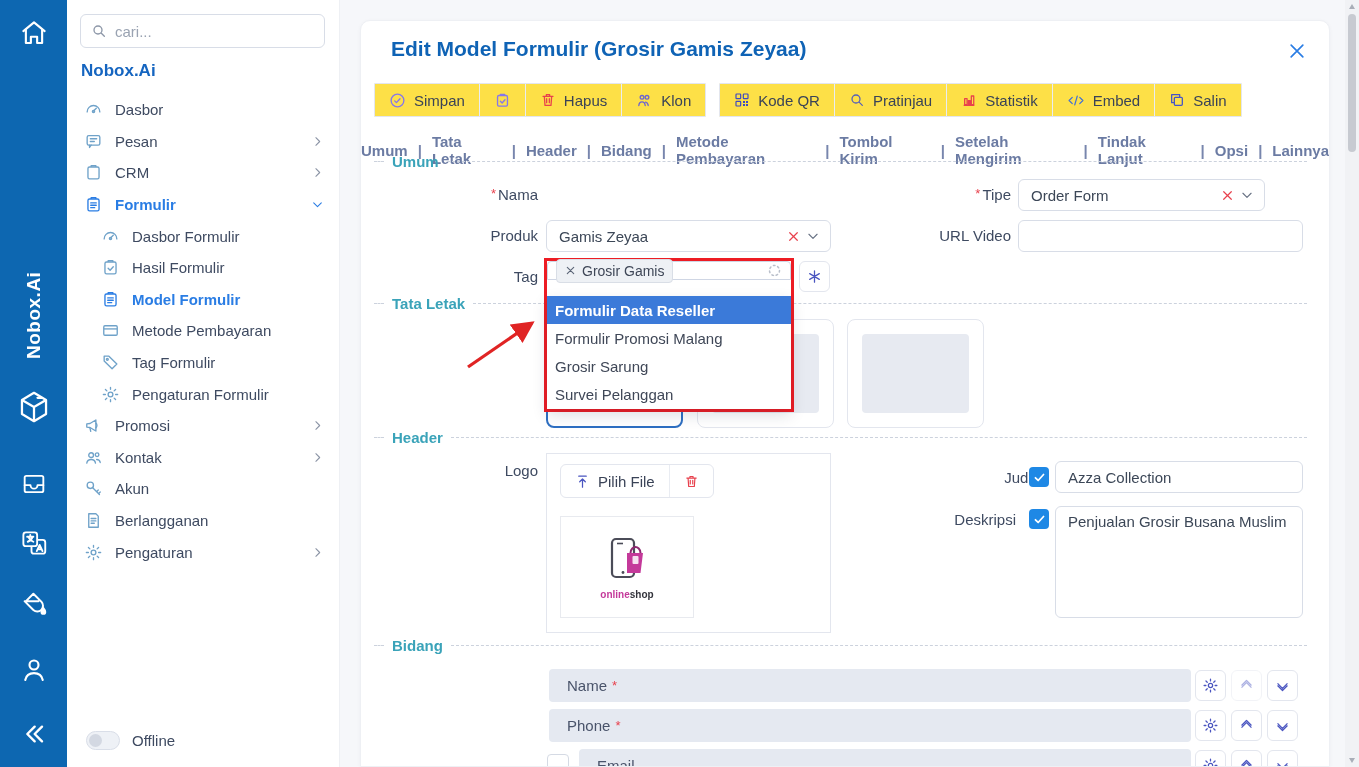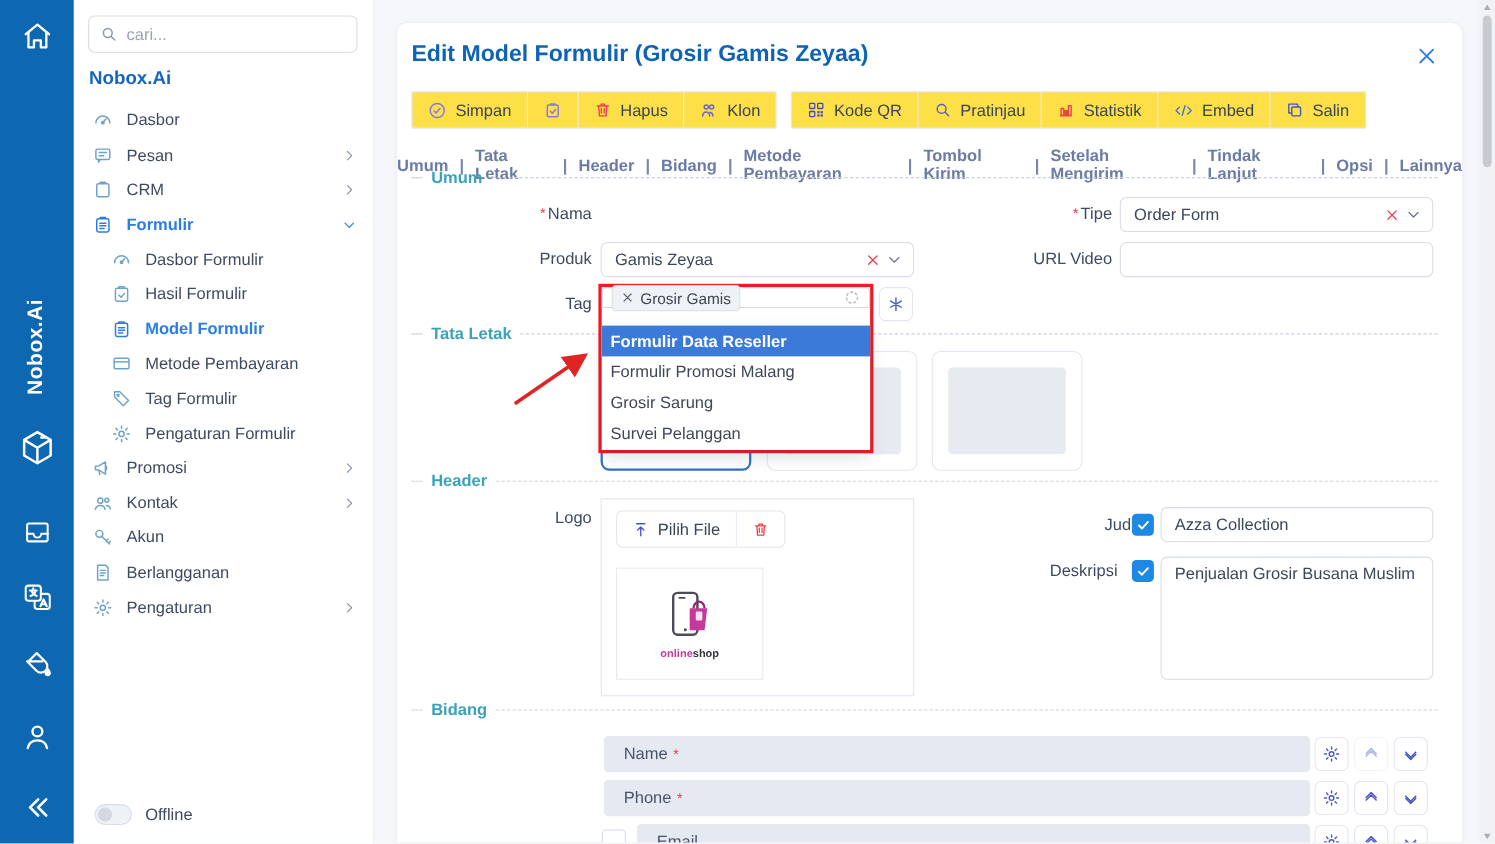--- a/index.html
+++ b/index.html
@@ -24,21 +24,21 @@
   .mi .chev{margin-left:auto;color:#8b94a5}
   .mi.active{color:#2a7de4;font-weight:700}
   .mi.active .ic{color:#2a7de4}
   .mi.sub{padding-left:34px}
   .offline{position:absolute;left:19px;top:731px;display:flex;align-items:center;gap:12px;color:#3e4a61;font-size:15px}
   .toggle{width:34px;height:19px;border-radius:10px;background:#eef1f6;border:1px solid #d9dee8;position:relative}
   .toggle .knob{position:absolute;left:2px;top:1.5px;width:13px;height:13px;border-radius:50%;background:#d3d8e2}
   
   .card{position:absolute;left:360px;top:20px;width:970px;height:747px;background:#fff;border-radius:10px 10px 0 0;
     border:1px solid #eef0f4;box-shadow:0 1px 4px rgba(20,40,80,.04);overflow:hidden;z-index:1}
-  .page-title{position:absolute;left:13px;top:16px;font-size:21px;font-weight:700;color:#0f63b5}
+  .page-title{position:absolute;left:30px;top:16px;font-size:21px;font-weight:700;color:#0f63b5}
   .close-x{position:absolute;right:22px;top:20px;color:#2a7de4;cursor:pointer}
   .tbar{position:absolute;left:13px;top:62px;display:flex;gap:13px}
   .tgroup{display:flex;border:1px solid #e3e6ee;border-radius:1px;overflow:hidden;background:#fde047}
   .seg{display:flex;align-items:center;gap:8px;height:32px;padding:0 14px;font-size:15px;color:#3a4357;cursor:pointer;border-left:1px solid #e9ecf2}
   .seg:first-child{border-left:0}
   .tabs{position:absolute;left:0;top:112px;width:100%;display:flex;justify-content:center;align-items:center;gap:10px;
     font-size:15px;font-weight:600;color:#6b7ba3}
   .tabs .tab{cursor:pointer}
   .tabs .pipe{font-weight:700;color:#7886ad}
   .sect{position:absolute;left:13px;right:22px;display:flex;align-items:center;gap:8px;font-size:15px;font-weight:700;color:#3aa3b9}
@@ -461,21 +461,21 @@
     </div>
 
     <div class="sect" style="top:132px">
         <span>Umum</span>
         <span class="fill"></span>
       </div>
 
     <div class="lbl" style="left:30px;top:165px;width:147px"><span class="req">*</span><span>Nama</span></div>
 
     <div class="lbl" style="left:440px;top:165px;width:210px"><span class="req">*</span><span>Tipe</span></div>
-    <div class="sel" style="left:657px;top:158px;width:285px">
+    <div class="sel" style="left:657px;top:158px;width:247px">
       <span class="val">Order Form</span>
       <span>
           <svg width="13" height="13" viewBox="0 0 24 24" fill="none" stroke="#e8414d" stroke-width="2.2" stroke-linecap="round">
             <path d="M5 5l14 14M19 5 5 19"></path>
           </svg>
         </span>
       <span>
           <svg width="14" height="14" viewBox="0 0 24 24" fill="none" stroke="#6a7486" stroke-width="2" stroke-linecap="round" stroke-linejoin="round">
             <path d="m5 9 7 7 7-7"></path>
           </svg>

